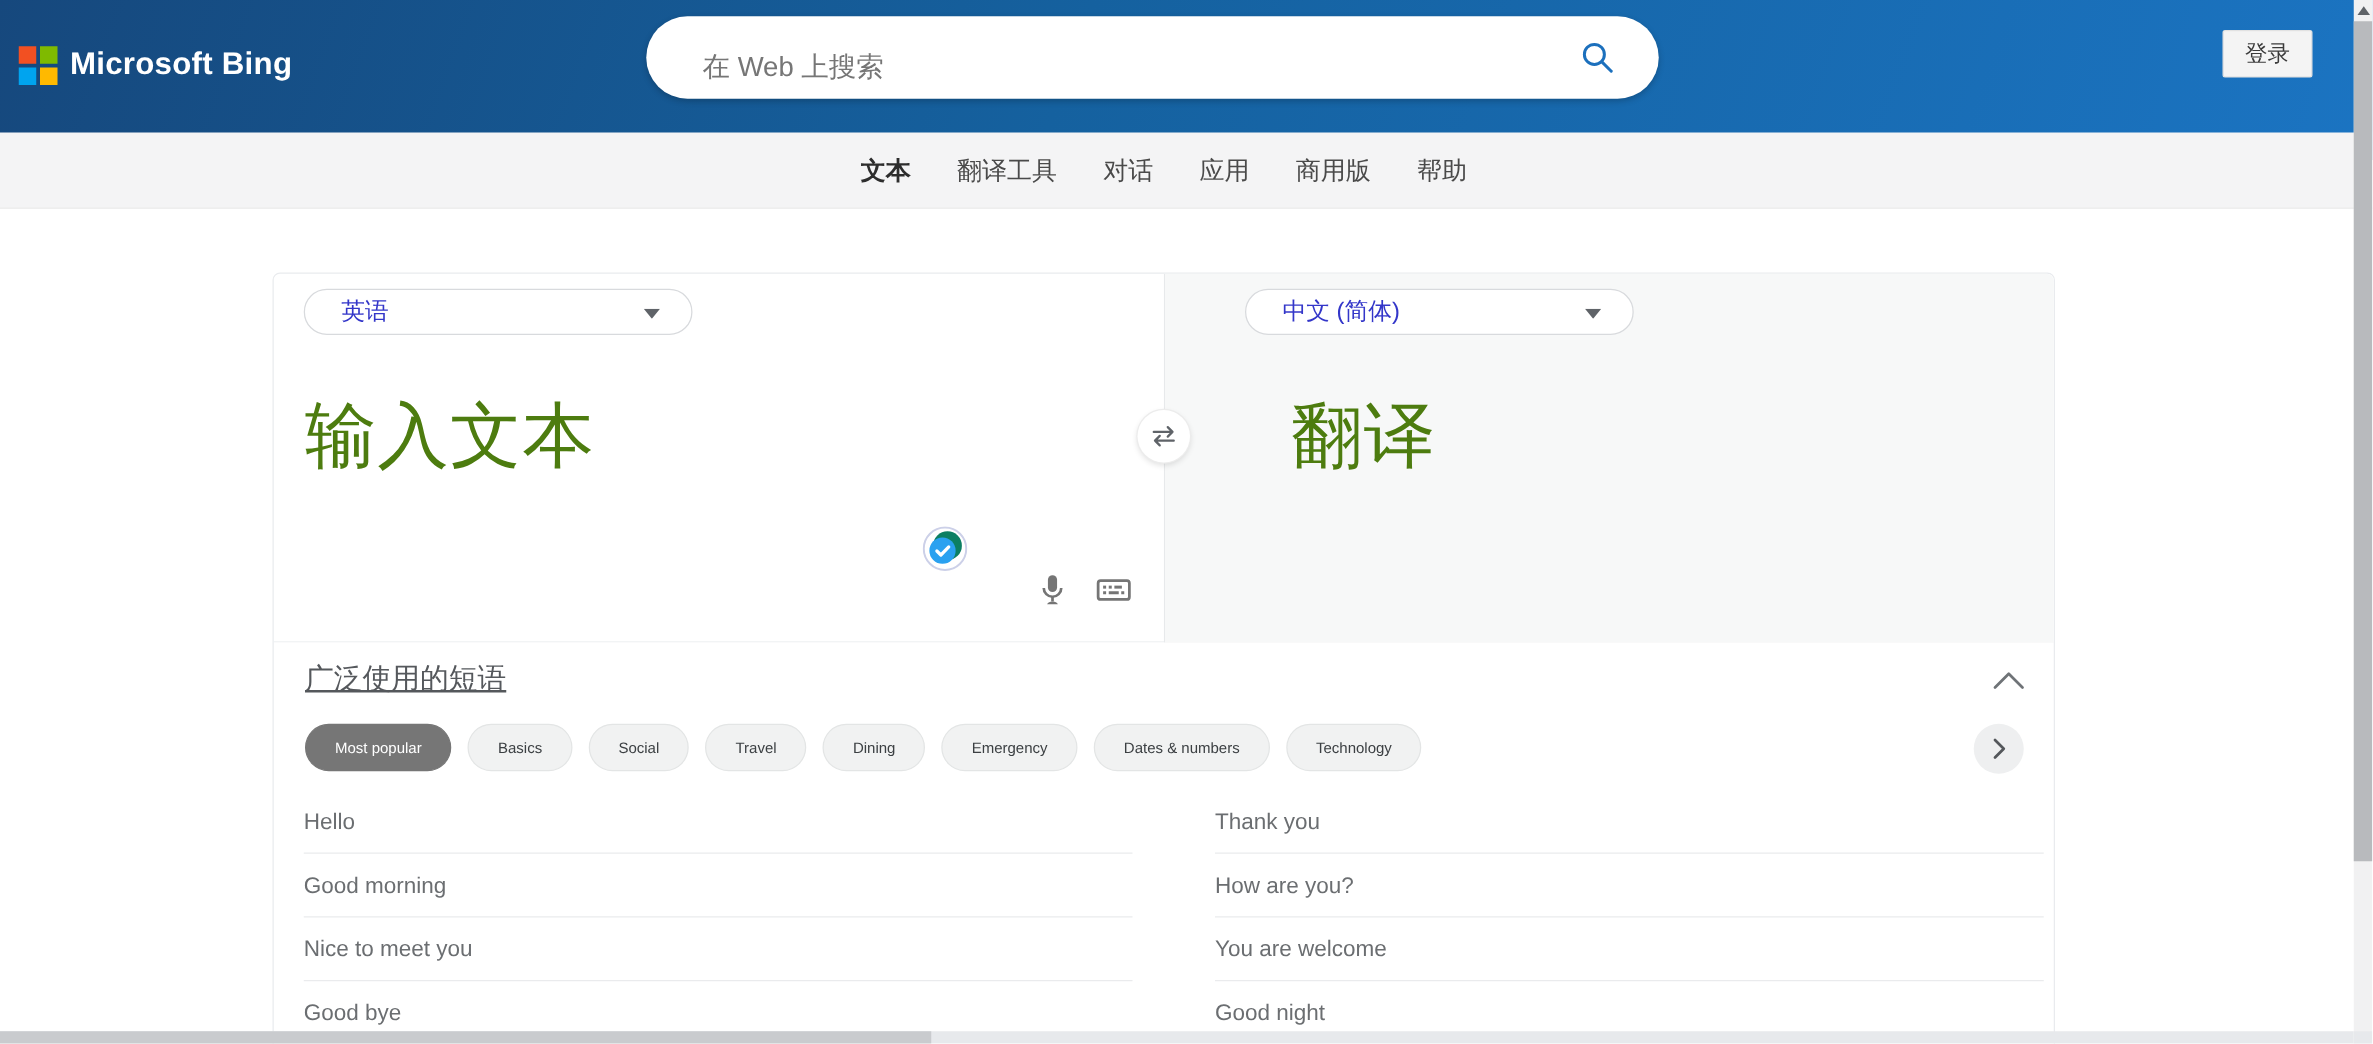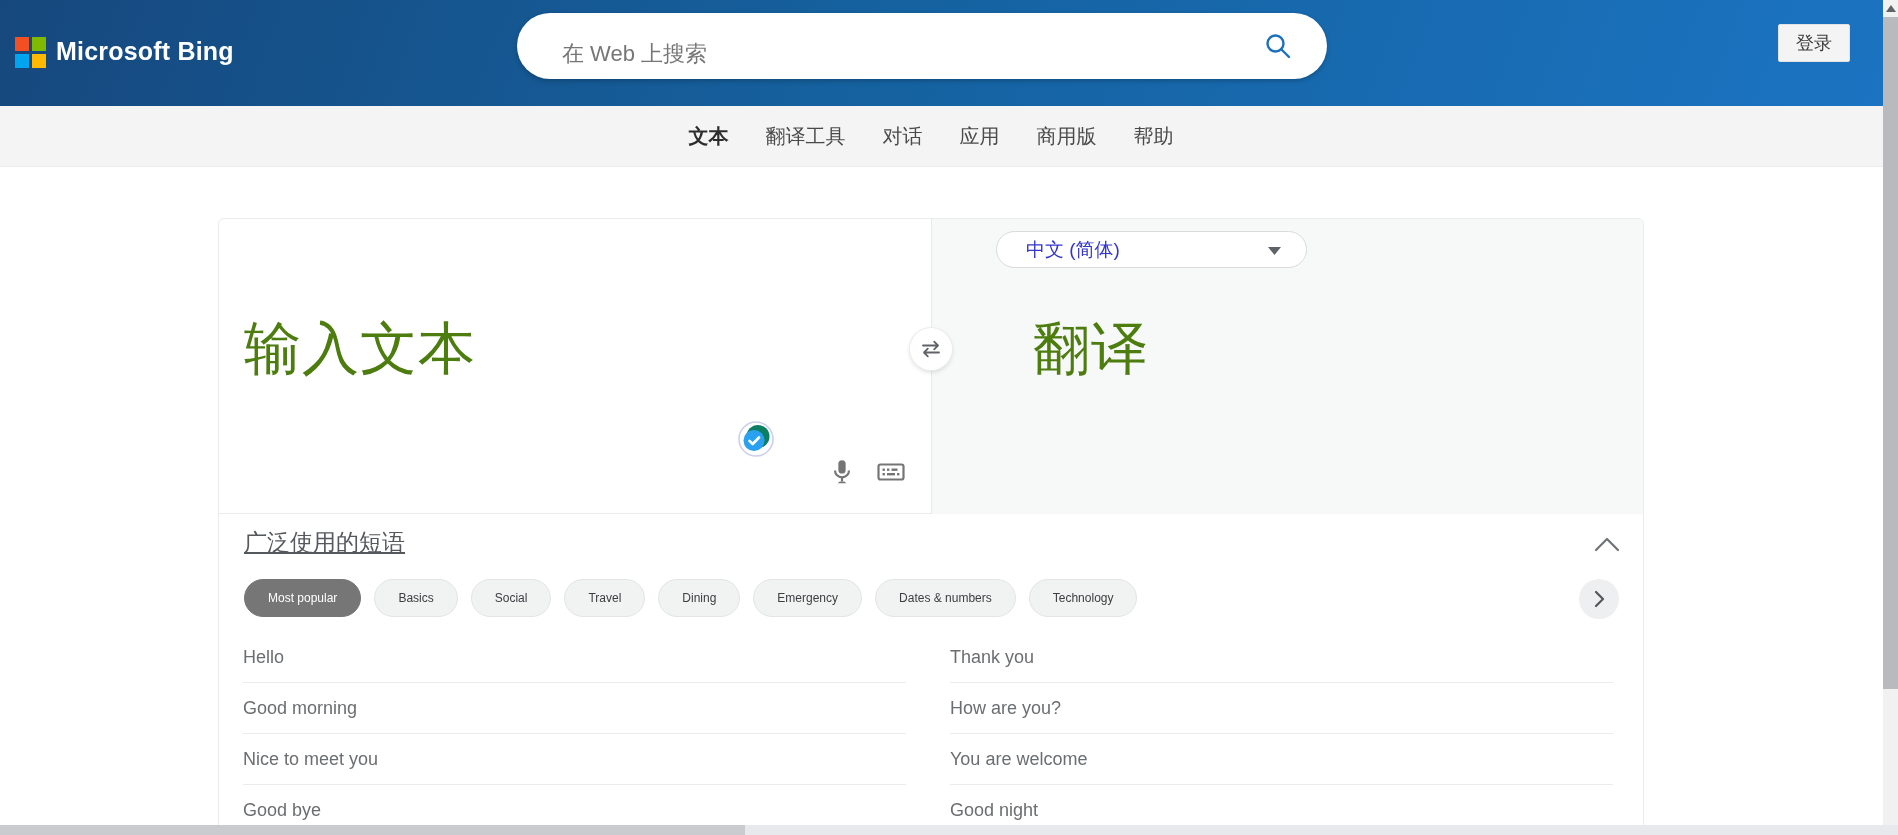--- a/index.html
+++ b/index.html
@@ -70,21 +70,21 @@
   .collapse-btn { position:absolute; left:1374px; top:316px; width:30px; height:22px; cursor:pointer; }
   .chips { position:absolute; left:25px; top:360px; display:flex; gap:13px; }
   .chip { height:38px; line-height:36px; padding:0 23px; border-radius:19px;
     background:#f1f2f2; border:1px solid #e3e5e5; color:#3c4043; font-size:12px;
     cursor:pointer; white-space:nowrap; }
   .chip.selected { background:#767676; border-color:#767676; color:#fff; }
   .chips-next-btn { position:absolute; left:1360px; top:360px; width:40px; height:40px;
     border-radius:50%; background:#eeeff0; display:flex; align-items:center; justify-content:center;
     cursor:pointer; }
 
-  .phrase-cols { position:absolute; left:24px; top:413px; display:flex; gap:44px; }
+  .phrase-cols { position:absolute; left:24px; top:413px; display:flex; gap:66px; }
   .phrase-col { width:663px; }
   .phrase-row { height:51px; line-height:51px; font-size:18px; color:#6b6e71;
     border-bottom:1px solid #eaebed; cursor:pointer; }
 
   
   .vscroll { position:absolute; left:1883px; top:0; width:15px; height:835px; background:#f1f1f2; }
   .vscroll .arrow-up { position:absolute; left:3px; top:5px; width:0; height:0;
     border-left:5px solid transparent; border-right:5px solid transparent;
     border-bottom:7px solid #5f6368; }
   .vscroll .vthumb { position:absolute; left:0; top:17px; width:15px; height:672px; background:#b8babd; }
@@ -132,20 +132,28 @@
       <span class="tab">商用版</span>
       <span class="tab">帮助</span>
     </div>
   </div>
 
   <div class="card">
 
     <div class="top-section">
       <div class="target-panel-bg"></div>
 
+      <div class="lang-pill pill-src">
+        <span class="lang-label">英语</span>
+        <span class="caret">
+          <svg width="13" height="8" viewBox="0 0 13 8">
+              <path d="M0 0h13L6.5 8z" fill="#5f6368"></path>
+            </svg>
+        </span>
+      </div>
 
       <div class="lang-pill pill-tgt">
         <span class="lang-label">中文 (简体)</span>
         <span class="caret">
           <svg width="13" height="8" viewBox="0 0 13 8">
               <path d="M0 0h13L6.5 8z" fill="#5f6368"></path>
             </svg>
         </span>
       </div>
 

